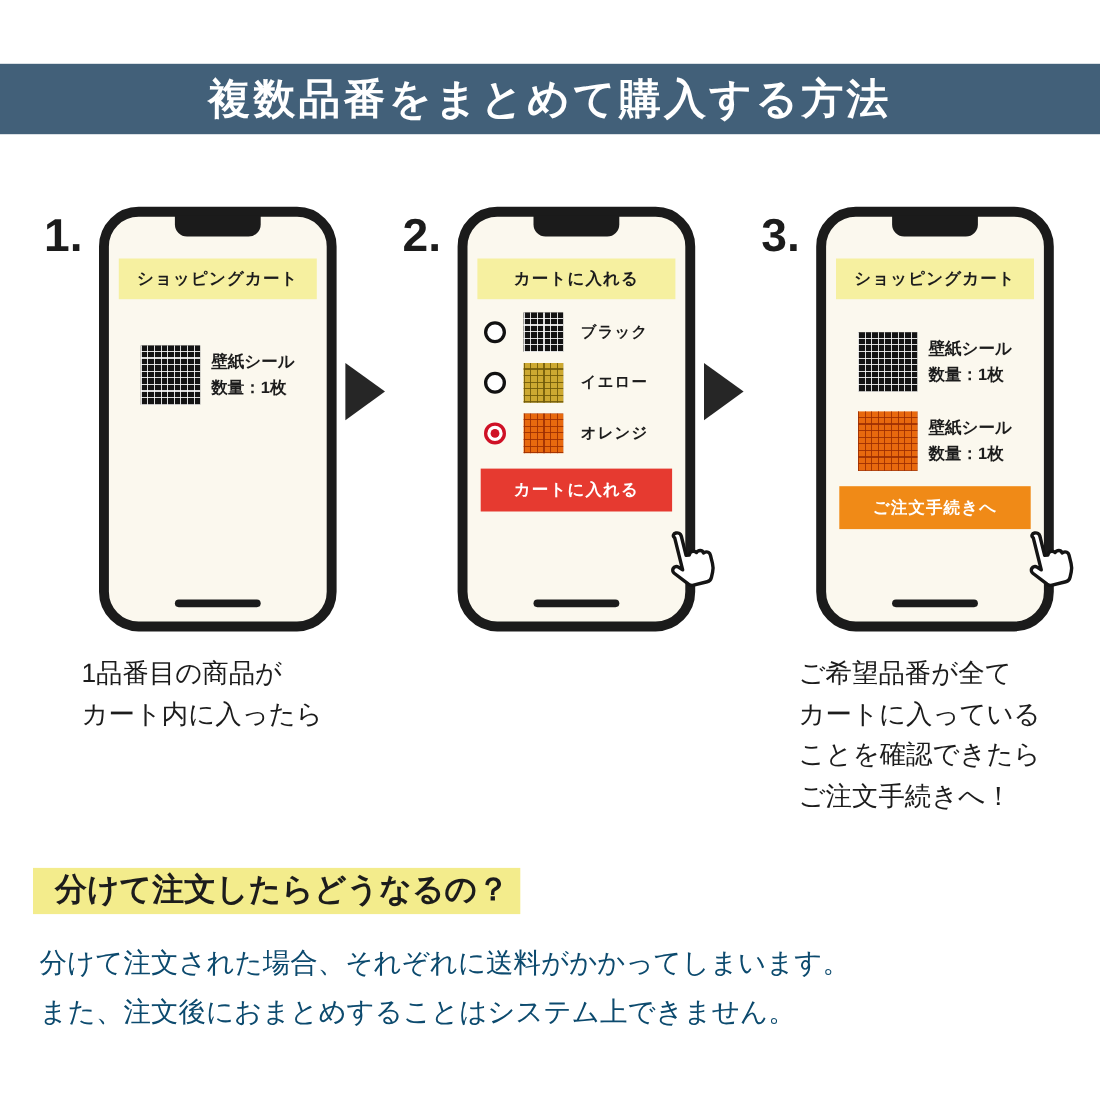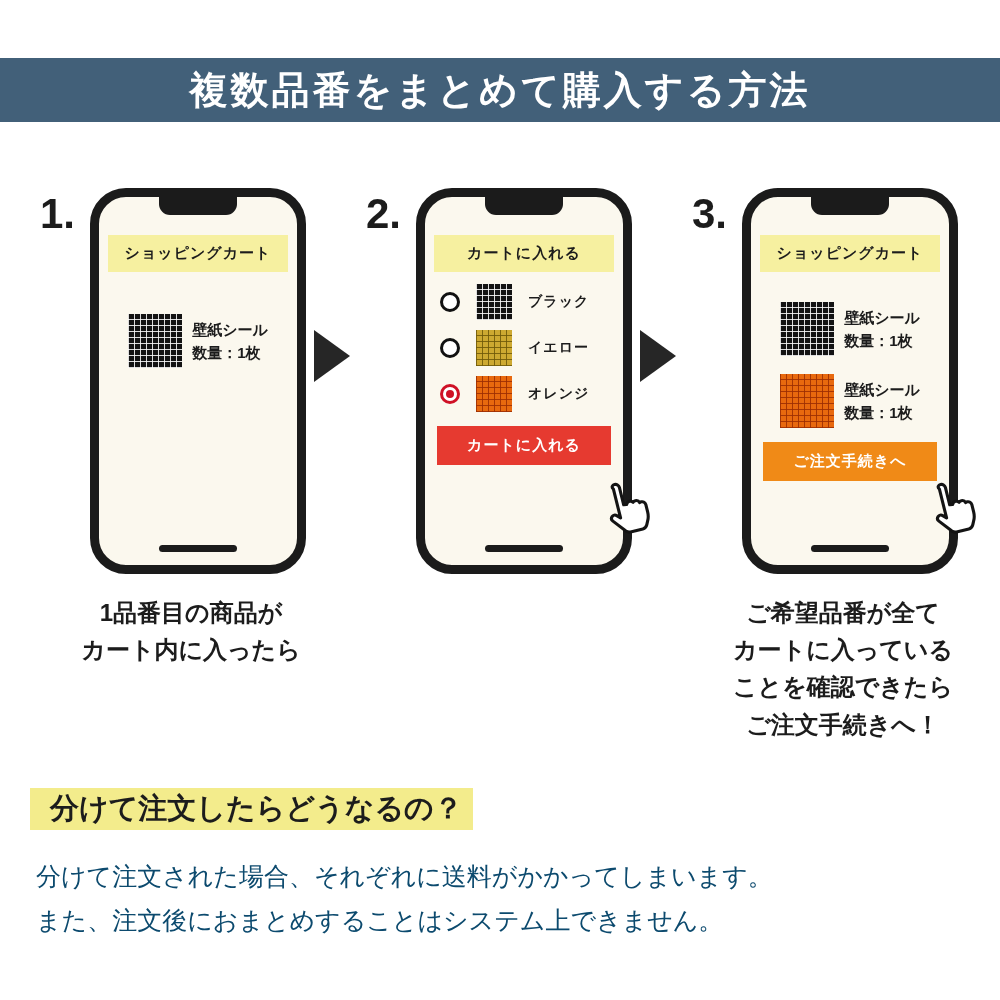--- a/index.html
+++ b/index.html
@@ -66,22 +66,22 @@
   .btn { margin:14px 3px 0; padding:10px 0; text-align:center; color:#fff;
     font-weight:800; font-size:15px; letter-spacing:1px; }
   .btn.red { background:var(--button-red,#e63a30); }
   .btn.orange { background:var(--button-orange,#f08a17); }
 
   
   .hand { position:absolute; width:62px; height:62px; right:-34px; bottom:26px;
     transform:rotate(-14deg); }
 
   
-  .caption { margin:20px 0 0 34px; font-size:24px; font-weight:700;
-    line-height:1.55; white-space:pre-line;text-align:center; }
+  .caption { margin:20px 0 0 34px; font-size:24px; font-weight:400;
+    line-height:1.55; white-space:pre-line; }
 
   
   .footer { margin:46px 0 0 30px; }
   .footer h2 { font-size:29px; font-weight:800; display:inline-block; }
   .highlight { background:var(--highlight-yellow,#f3ec8c); padding:4px 10px 6px 20px; }
   .footer p { margin:26px 6px 0 6px; font-size:25px; font-weight:500;
     line-height:1.75; white-space:pre-line; color:#0c4a6e; }
 </style>
 </head>
 <body>

